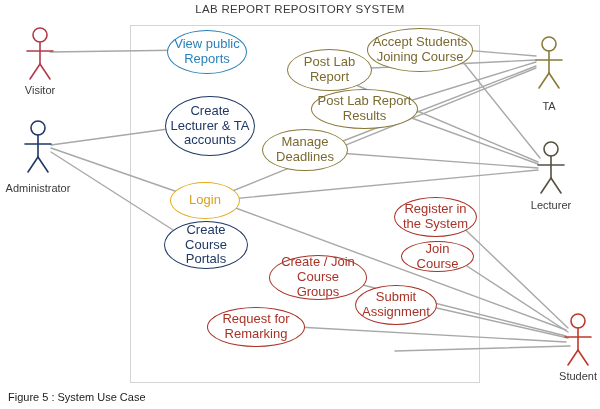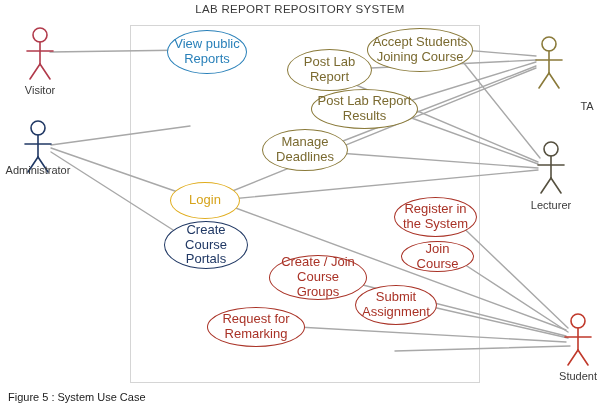--- a/index.html
+++ b/index.html
@@ -110,30 +110,31 @@
       <line x1="565" y1="337" x2="591" y2="337"></line>
       <line x1="578" y1="350" x2="568" y2="365"></line>
       <line x1="578" y1="350" x2="588" y2="365"></line>
     </g>
   </svg>
 
   <div class="uc c-blue" style="left:167px;top:30px;width:80px;height:44px;">View public Reports</div>
   <div class="uc c-olive" style="left:287px;top:49px;width:85px;height:42px;">Post Lab Report</div>
   <div class="uc c-olive" style="left:367px;top:28px;width:106px;height:44px;">Accept Students Joining Course</div>
   <div class="uc c-olive" style="left:311px;top:89px;width:107px;height:40px;">Post Lab Report Results</div>
+  <div class="uc c-navy" style="left:165px;top:96px;width:90px;height:60px;">Create Lecturer &amp; TA accounts</div>
   <div class="uc c-olive" style="left:262px;top:129px;width:86px;height:42px;">Manage Deadlines</div>
   <div class="uc c-gold" style="left:170px;top:182px;width:70px;height:37px;">Login</div>
   <div class="uc c-navy" style="left:164px;top:221px;width:84px;height:48px;">Create Course Portals</div>
   <div class="uc c-red" style="left:394px;top:197px;width:83px;height:40px;">Register in the System</div>
   <div class="uc c-red" style="left:401px;top:241px;width:73px;height:31px;">Join Course</div>
   <div class="uc c-red" style="left:269px;top:255px;width:98px;height:45px;">Create / Join Course Groups</div>
   <div class="uc c-red" style="left:355px;top:285px;width:82px;height:40px;">Submit Assignment</div>
   <div class="uc c-red" style="left:207px;top:307px;width:98px;height:40px;">Request for Remarking</div>
 
   <div class="actor-label" style="left:40px;top:84px;">Visitor</div>
-  <div class="actor-label" style="left:38px;top:164px;text-align:center;">Administrator</div>
-  <div class="actor-label" style="left:549px;top:100px;margin-left:38px;">TA</div>
+  <div class="actor-label" style="left:38px;top:182px;text-align:center;">Administrator</div>
+  <div class="actor-label" style="left:549px;top:100px;">TA</div>
   <div class="actor-label" style="left:551px;top:199px;">Lecturer</div>
   <div class="actor-label" style="left:578px;top:370px;">Student</div>
 
   <div class="caption">Figure 5 : System Use Case</div>
 
 </div>
 
 </body></html>

